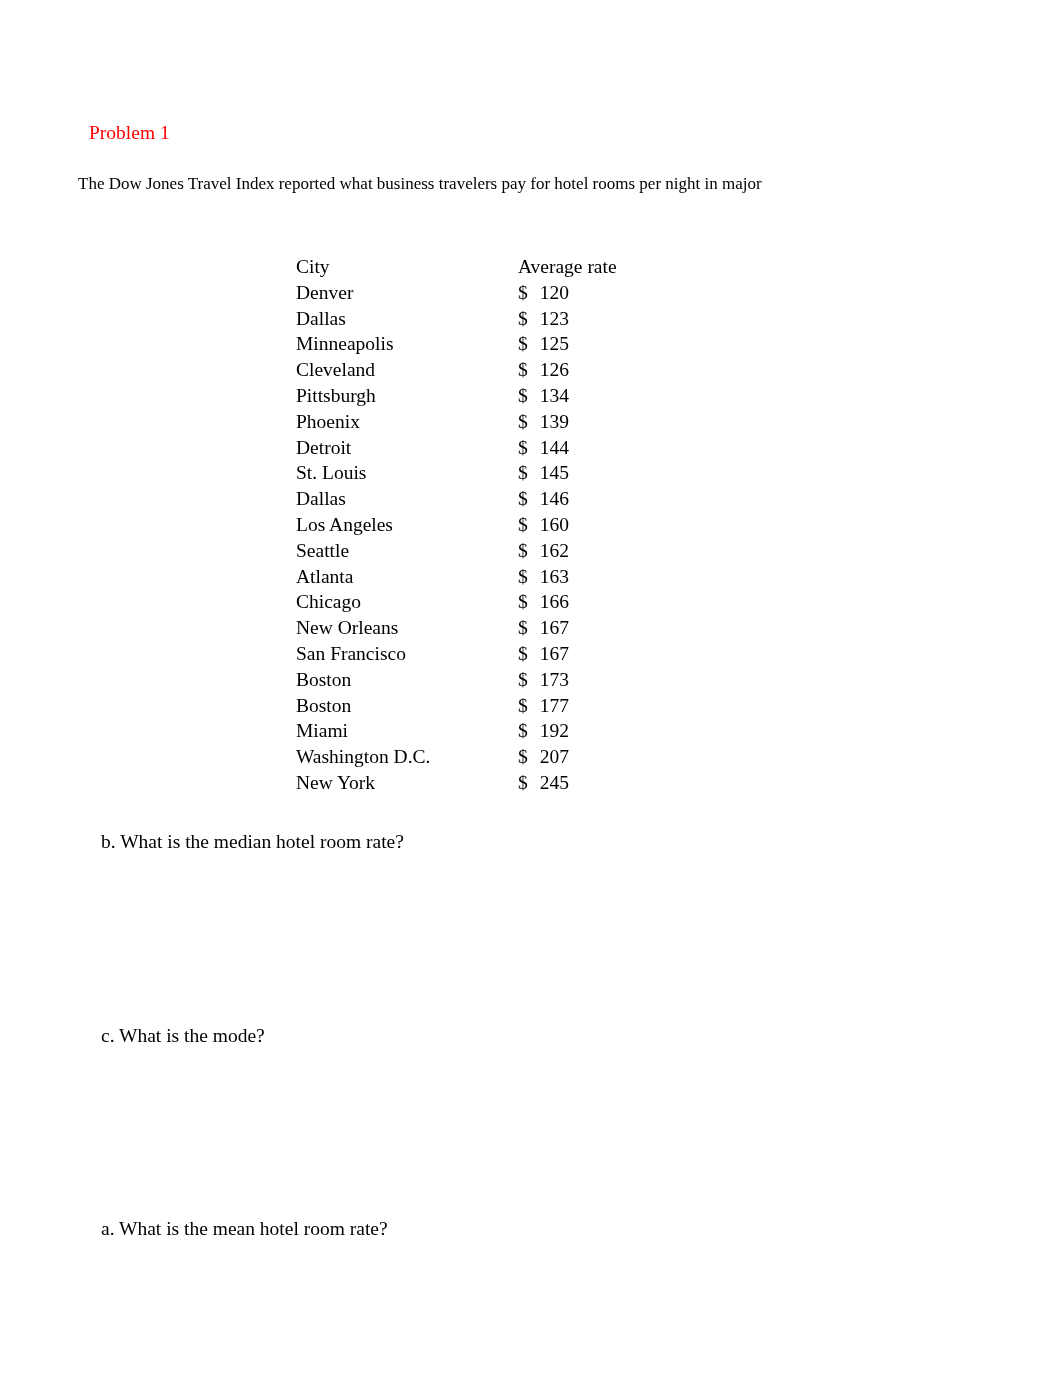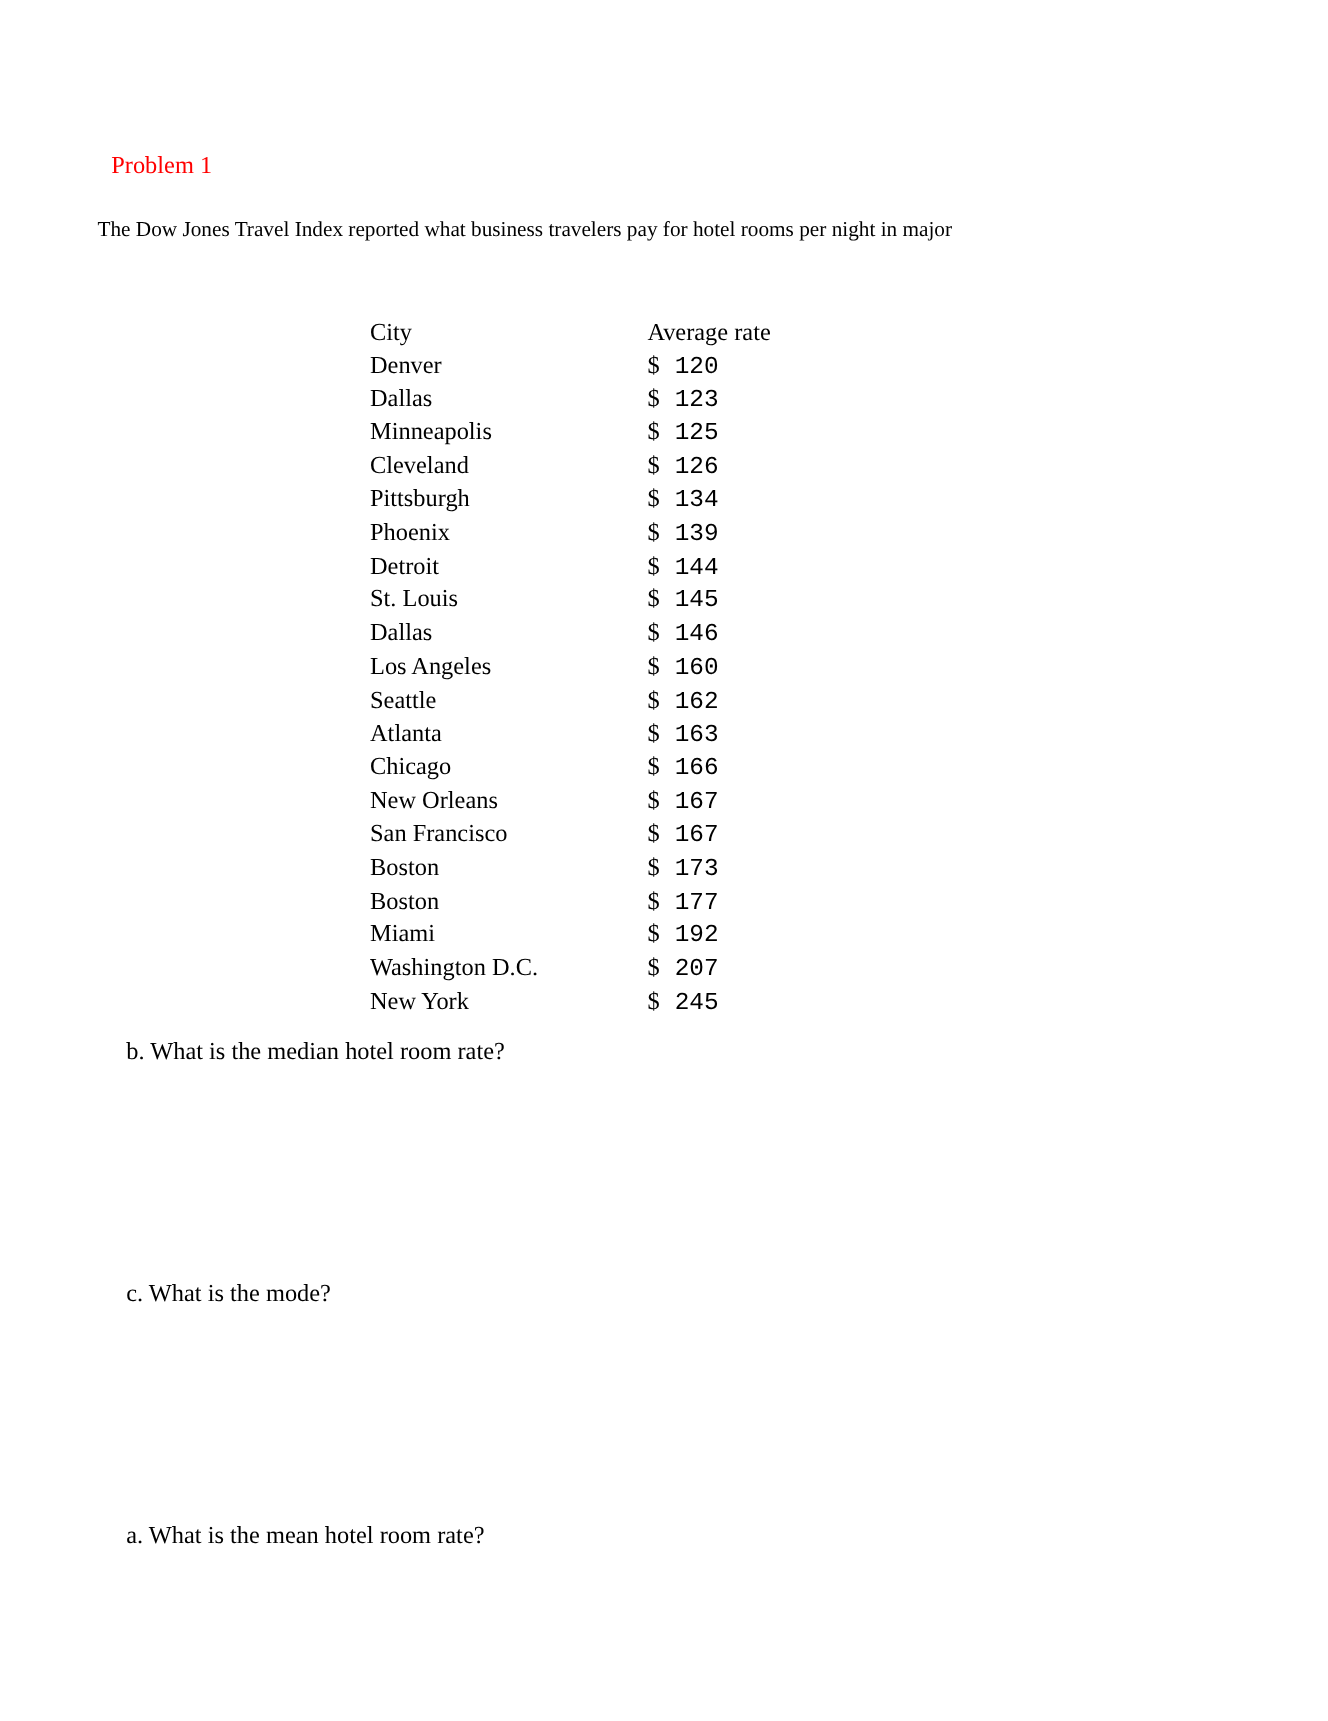--- a/index.html
+++ b/index.html
@@ -65,21 +65,20 @@
   }
   .col-symbol {
     width: 22px;
     text-align: left;
     font-family: Liberation Serif, serif;
   }
   .col-amount {
     width: 92px;
     text-align: right;
     padding-right: 5px !important;
-    font-family: Liberation Mono, monospace;
   }
   .head-rate {
     text-align: left;
   }
 
   .question {
     position: absolute;
     left: 89px;
     font-size: 19.5px;
     line-height: 24px;

